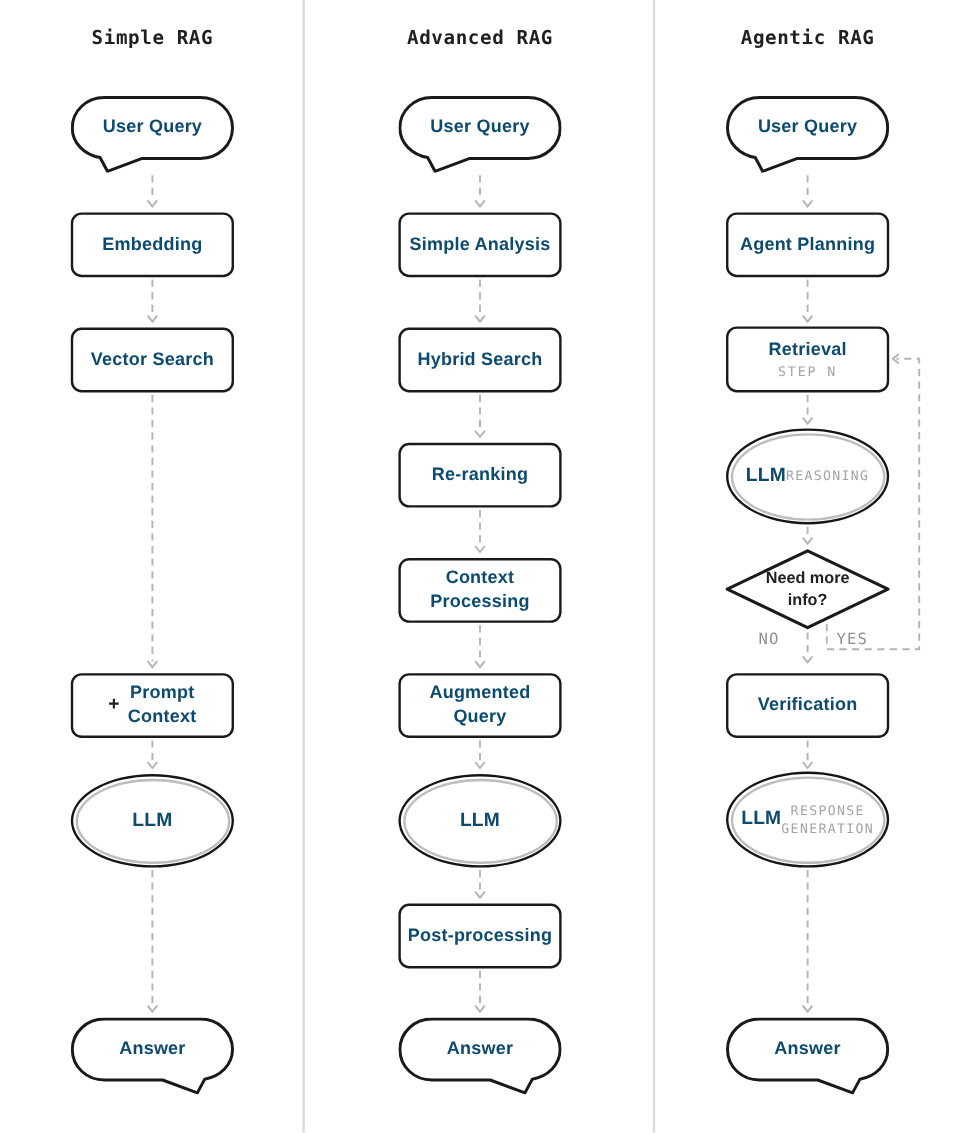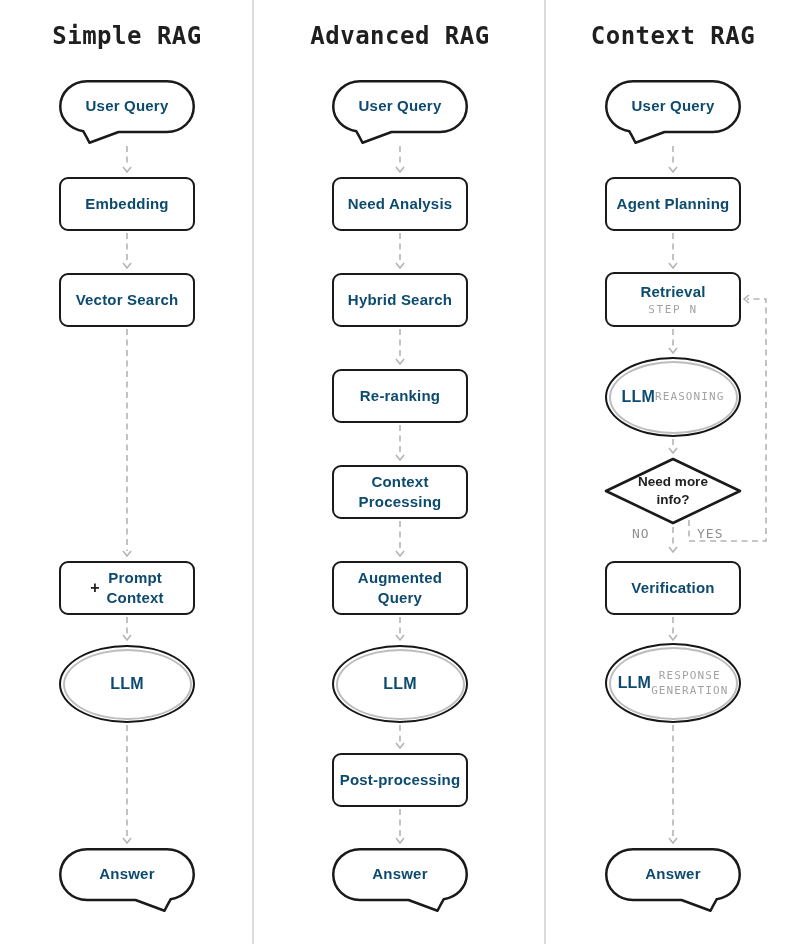--- a/index.html
+++ b/index.html
@@ -11,21 +11,21 @@
     font-family:"Liberation Sans", sans-serif;
   }
   .divider{
     position:absolute;top:0;bottom:0;width:2px;
     background:#dbdbdb;
   }
   .col-title{
     position:absolute;width:200px;height:26px;
     text-align:center;
     font-family:"DejaVu Sans Mono", monospace;
-    font-size:24px;font-weight:600;letter-spacing:0.5px;
+    font-size:16px;font-weight:600;letter-spacing:0.5px;
     color:#1f1f1f;
   }
   
   .flow-svg{position:absolute;left:0;top:0;}
 
   
   .node-box{
     position:absolute;width:136px;height:54px;
     box-sizing:border-box;
     background:#ffffff;
@@ -159,21 +159,21 @@
     <div class="bubble" style="left:332px;top:80px;">
       <svg width="136" height="64" viewBox="0 0 136 64">
         <path class="bubble-path" d="M28 1.25 H108 C122.8 1.25 134.75 12.2 134.75 26.6 C134.75 41 122.8 52 108 52 H59.5 L30.5 62.75 C28 57.9 26 54.3 24.4 51.3 C11.3 49 1.25 39.2 1.25 26.6 C1.25 12.2 13.2 1.25 28 1.25 Z"></path>
       </svg>
       <div class="bubble-label">
           <span class="node-label">User Query</span>
         </div>
     </div>
 
     <div class="node-box" style="left:332px;top:177px;">
-      <span class="node-label">Need Analysis</span>
+      <span class="node-label">Simple Analysis</span>
     </div>
 
     <div class="node-box" style="left:332px;top:273px;">
       <span class="node-label">Hybrid Search</span>
     </div>
 
     <div class="node-box" style="left:332px;top:369px;">
       <span class="node-label">Re-ranking</span>
     </div>
 
@@ -202,21 +202,21 @@
       <svg width="136" height="64" viewBox="0 0 136 64">
         <path class="bubble-path" d="M28 1.25 H108 C122.8 1.25 134.75 12.2 134.75 26.6 C134.75 39.2 124.7 49 111.6 51.3 C110 54.3 108 57.9 105.5 62.75 L76.5 52 H28 C13.2 52 1.25 41 1.25 26.6 C1.25 12.2 13.2 1.25 28 1.25 Z"></path>
       </svg>
       <div class="bubble-label">
           <span class="node-label">Answer</span>
         </div>
     </div>
   </div>
 
   <div>
-    <div class="col-title" style="left:573px;top:22px;">Context RAG</div>
+    <div class="col-title" style="left:573px;top:22px;">Agentic RAG</div>
 
     <div class="bubble" style="left:605px;top:80px;">
       <svg width="136" height="64" viewBox="0 0 136 64">
         <path class="bubble-path" d="M28 1.25 H108 C122.8 1.25 134.75 12.2 134.75 26.6 C134.75 41 122.8 52 108 52 H59.5 L30.5 62.75 C28 57.9 26 54.3 24.4 51.3 C11.3 49 1.25 39.2 1.25 26.6 C1.25 12.2 13.2 1.25 28 1.25 Z"></path>
       </svg>
       <div class="bubble-label">
           <span class="node-label">User Query</span>
         </div>
     </div>
 

